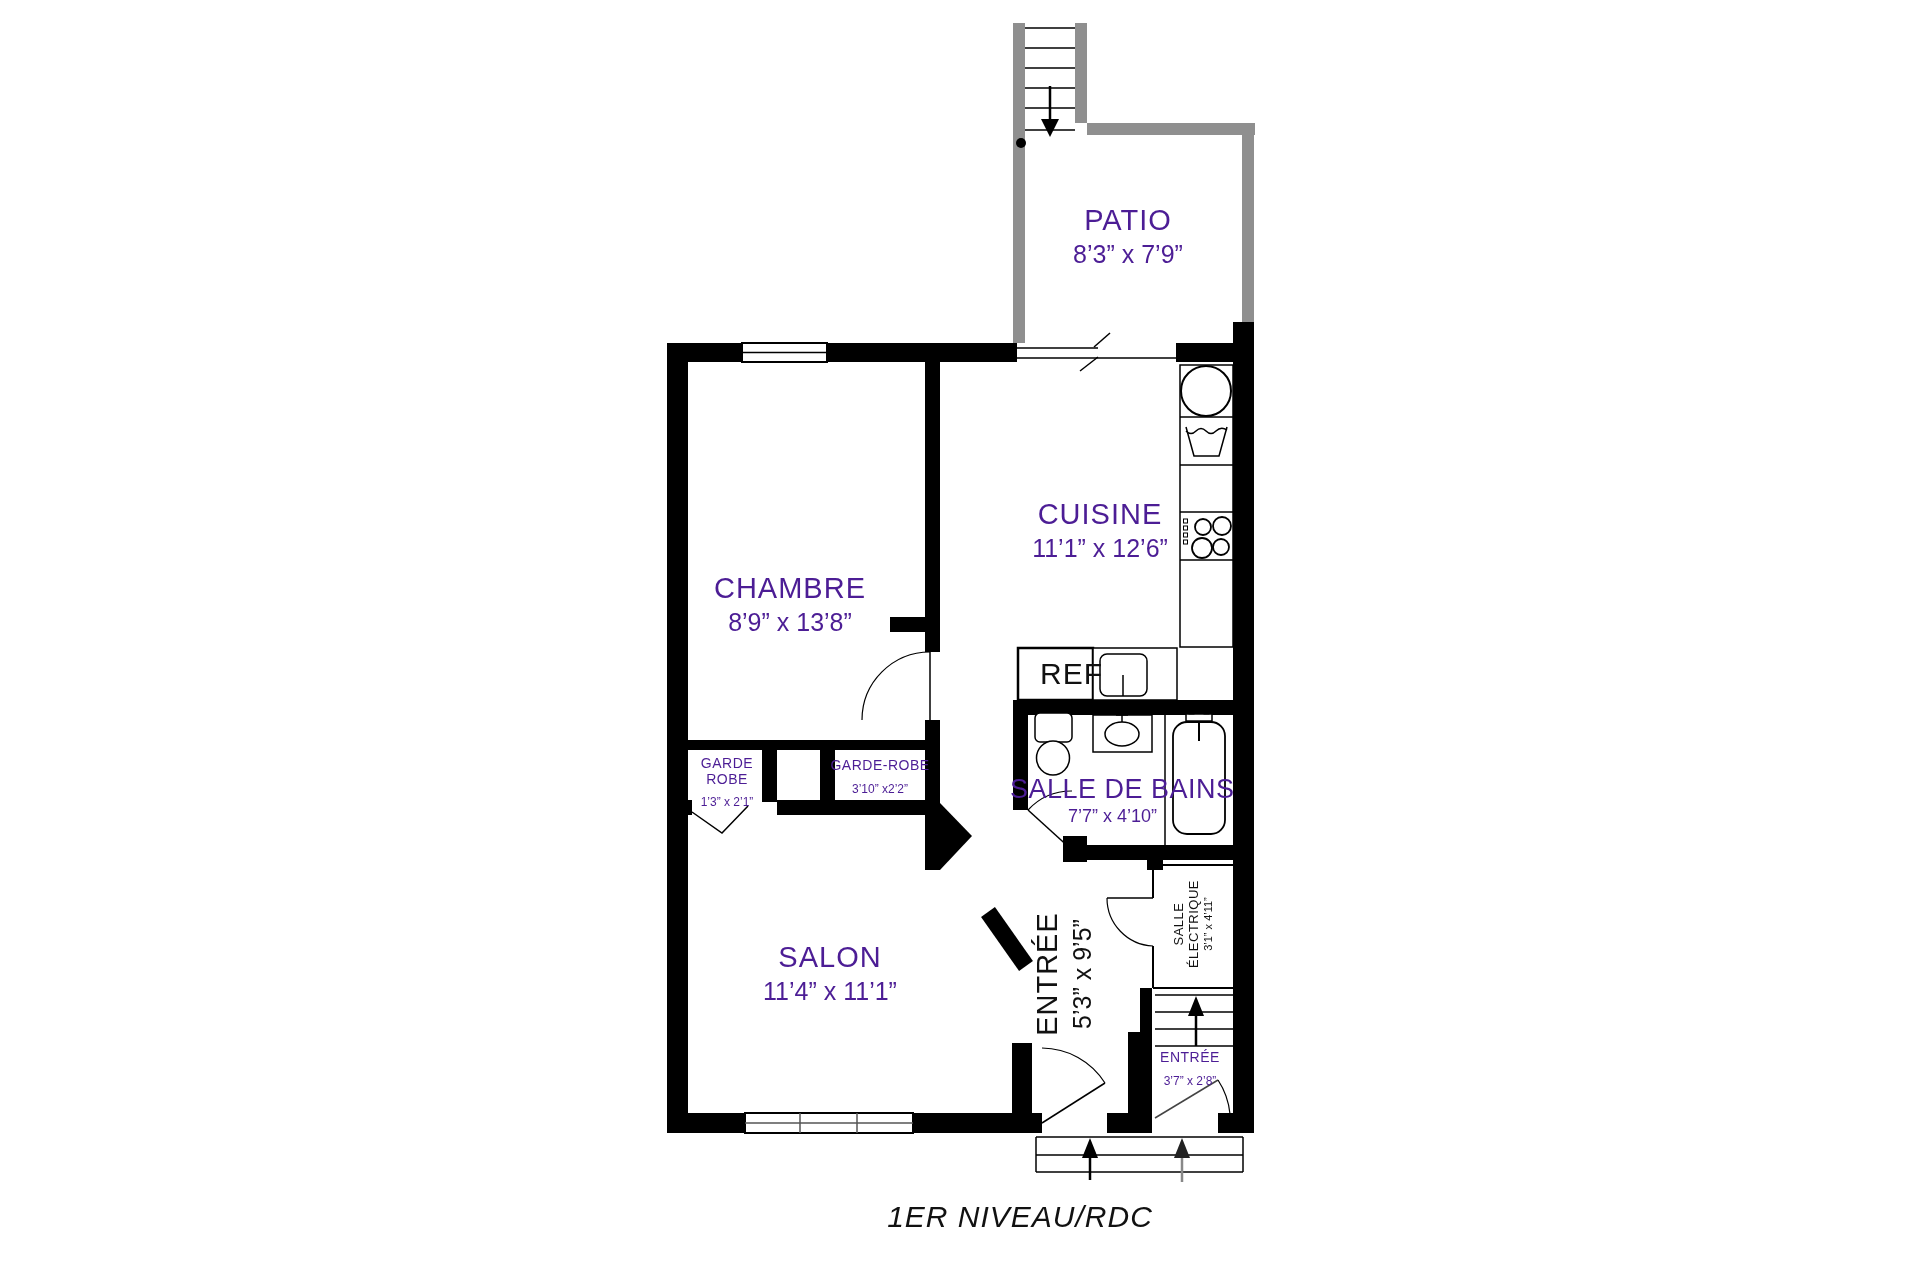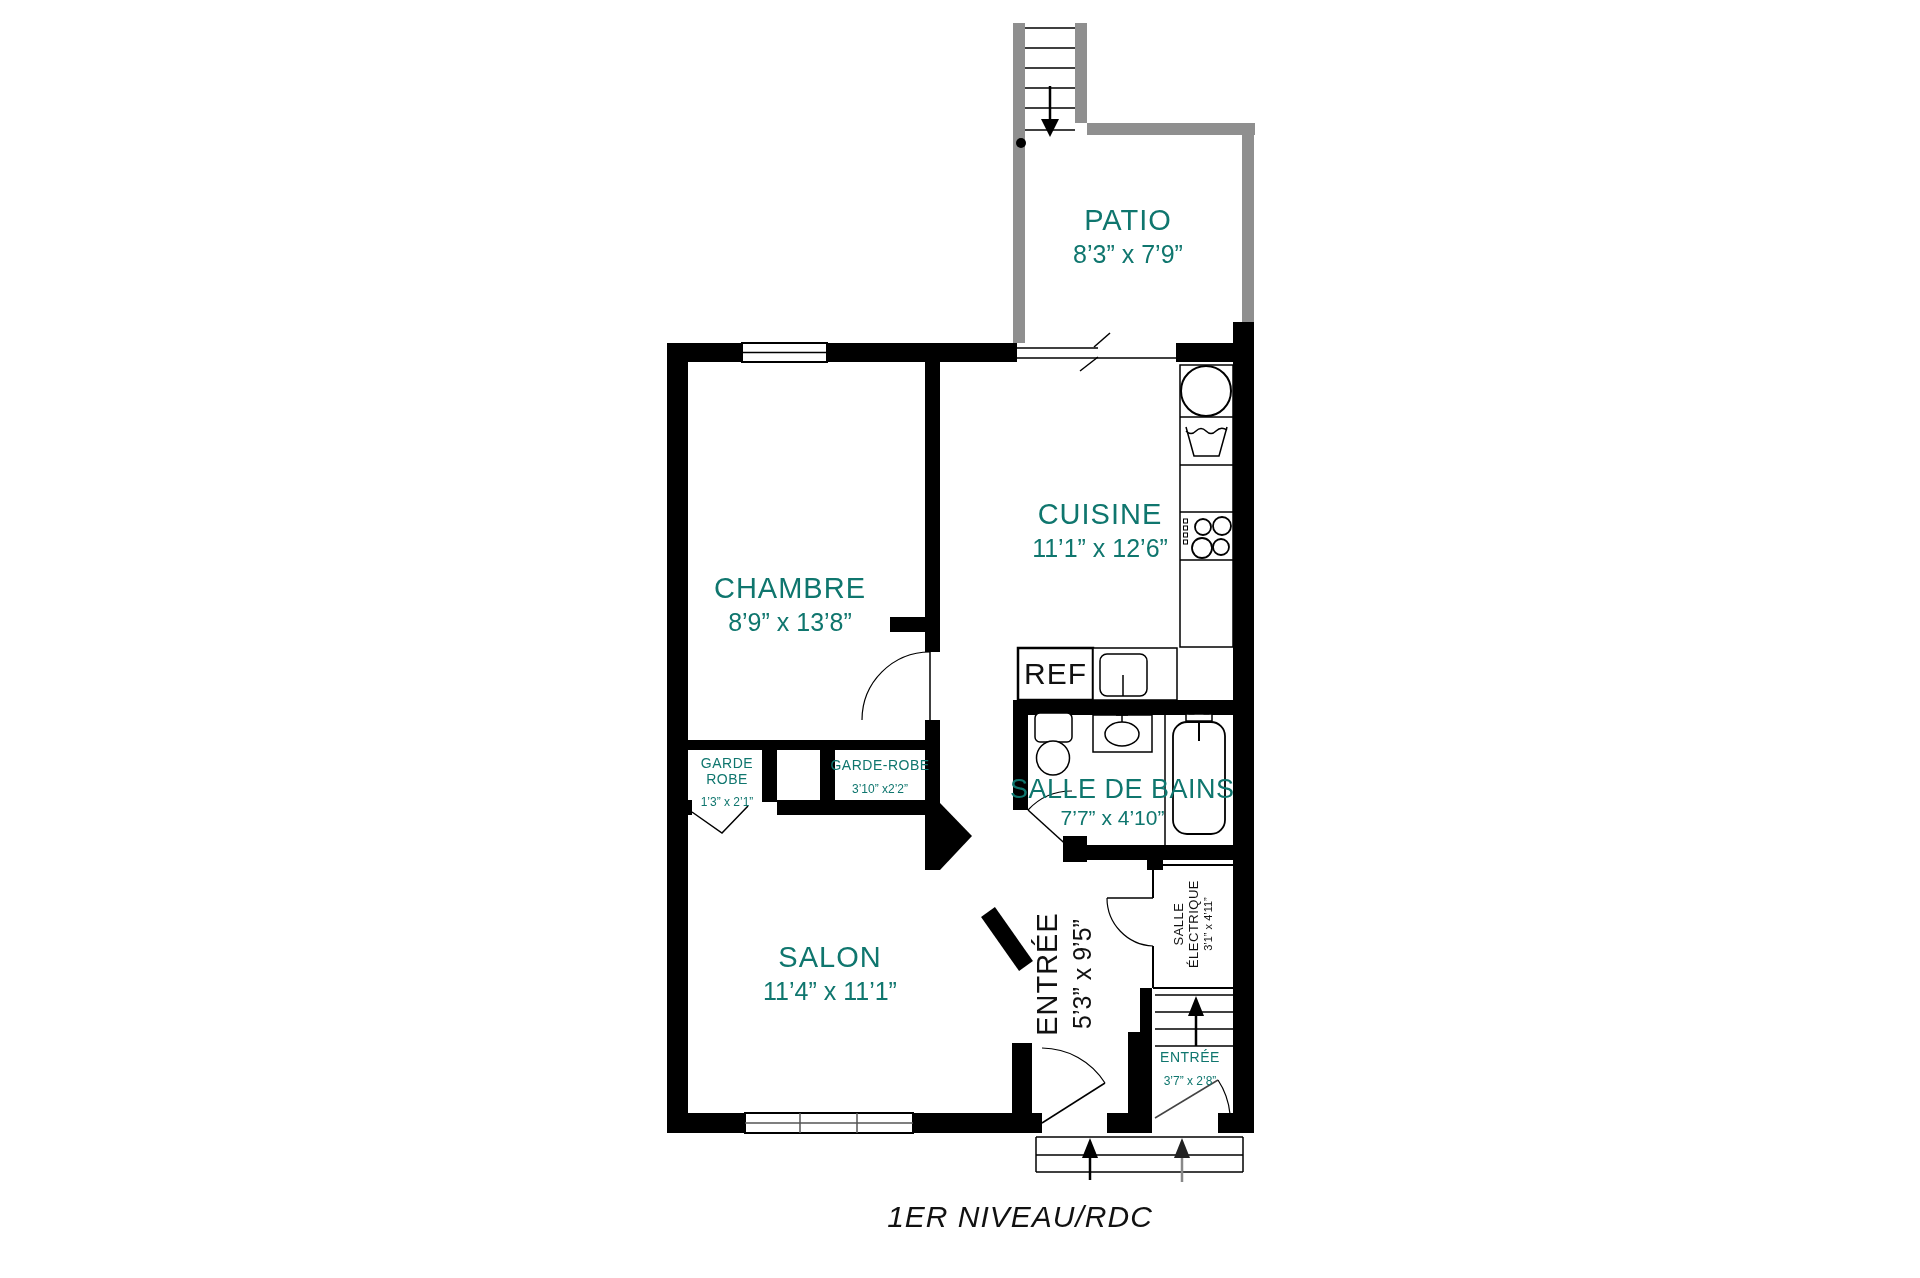--- a/index.html
+++ b/index.html
@@ -9,43 +9,43 @@
     background:#ffffff;
     font-family:"Liberation Sans", sans-serif;
     color:#111;
     overflow:hidden;
   }
   #plan-svg{position:absolute;left:0;top:0;}
   .label{
     position:absolute;
     text-align:center;
     line-height:1.12;
-    color:#0f766e;
+    color:#4c1d95;
     white-space:nowrap;
   }
   .label div{white-space:nowrap;}
   .room-name{font-size:29px;letter-spacing:1px;}
   .room-dims{font-size:25px;margin-top:4px;}
   .mid-name{font-size:27px;letter-spacing:0.5px;}
-  .mid-dims{font-size:21px;margin-top:2px;}
+  .mid-dims{font-size:18px;margin-top:2px;}
   .small-name{font-size:14px;letter-spacing:0.5px;}
   .small-dims{font-size:12px;margin-top:9px;}
   .tiny-name{font-size:13px;letter-spacing:0.5px;}
   .tiny-dims{font-size:11px;margin-top:1px;}
   .label-rot{
     position:absolute;
     display:flex;flex-direction:column;
     align-items:center;justify-content:center;
     transform:rotate(-90deg);
     text-align:center;
   }
   .ref-label{
     position:absolute;
     display:flex;align-items:center;justify-content:center;
-    font-size:30px;letter-spacing:1px;
+    font-size:30px;letter-spacing:1px;margin-left:16px;
   }
   .plan-title{
     position:absolute;
     font-size:30px;letter-spacing:1px;
     text-align:center;
     font-style:italic;
   }
 </style>
 </head>
 <body>

